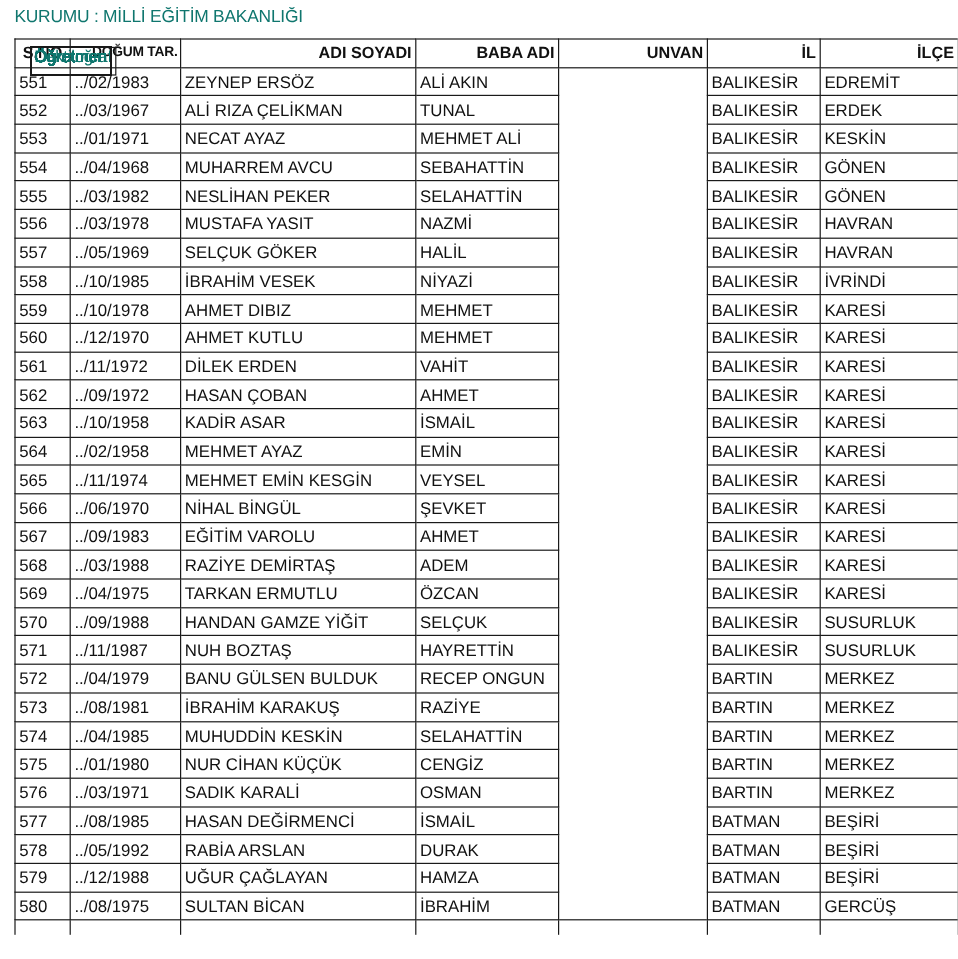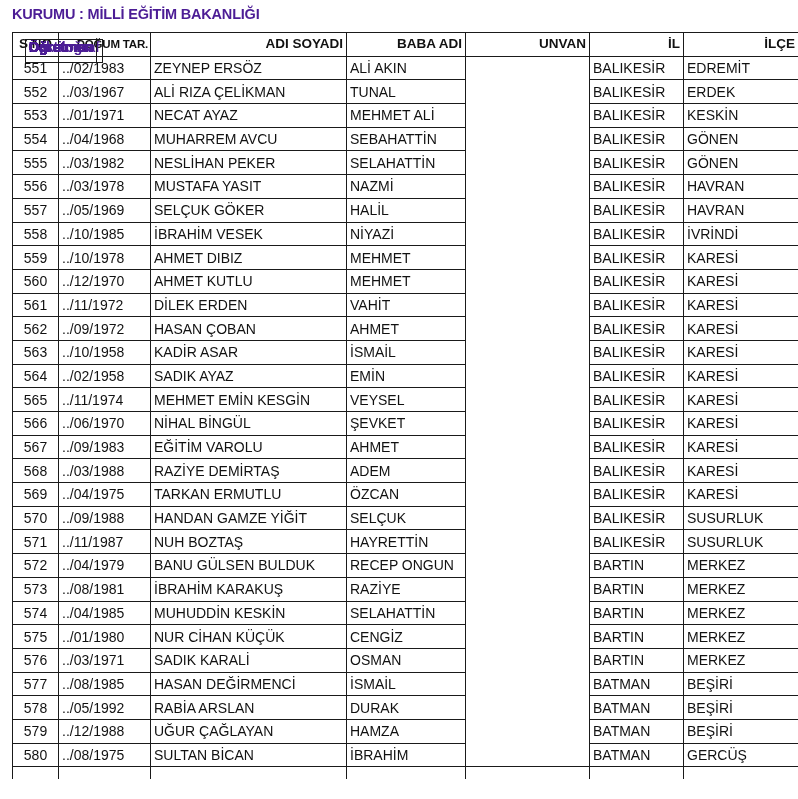--- a/index.html
+++ b/index.html
@@ -2,22 +2,22 @@
 <html><head>
   <meta charset="utf-8">
   <style>
     html, body { margin: 0; padding: 0; background: #ffffff; }
     body {
       width: 798px; height: 799px; overflow: hidden; position: relative;
       font-family: "Liberation Sans", "DejaVu Sans", sans-serif; color: #111;
     }
     .title {
       position: absolute; left: 12px; top: 6px;
-      font-size: 14.5px; font-weight: bold; letter-spacing: -0.2px;
-      color: #4c1d95;
+      font-size: 14.5px; font-weight: normal; letter-spacing: -0.2px;
+      color: #0f766e;
     }
     table.roster {
       position: absolute; left: 12px; top: 32px;
       border-collapse: collapse; table-layout: fixed;
       width: 786px;
     }
     table.roster col.c-sno { width: 46px; }
     table.roster col.c-dob { width: 92px; }
     table.roster col.c-name { width: 196px; }
     table.roster col.c-father { width: 119px; }
@@ -29,21 +29,21 @@
       height: 22.7px; padding: 0 3px;
       font-size: 14px; line-height: 14px;
       white-space: nowrap; overflow: hidden;
       vertical-align: middle;
     }
     table.roster th {
       font-weight: bold; text-align: right; font-size: 13.5px;
     }
     table.roster th.h-sno { text-align: center; padding: 0 1px; }
     table.roster th.h-dob { font-size: 11.5px; padding: 0 2px; letter-spacing: -0.2px; }
-    table.roster td.sno { text-align: center; padding-right: 3px; }
+    table.roster td.sno { text-align: left; padding-right: 3px; }
     table.roster td.dob { padding-left: 3px; }
     table.roster tr.cut td { height: 12px; border-bottom: none; }
   </style>
 </head>
 <body>
 
 <div class="title">KURUMU : MİLLİ EĞİTİM BAKANLIĞI</div>
 
 <table class="roster">
   <colgroup>
@@ -180,21 +180,21 @@
         <td class="dob">../10/1958</td>
         <td class="name">KADİR ASAR</td>
         <td class="father">İSMAİL</td>
         <td class="title">Öğretmen</td>
         <td class="il">BALIKESİR</td>
         <td class="ilce">KARESİ</td>
       </tr>
       <tr>
         <td class="sno">564</td>
         <td class="dob">../02/1958</td>
-        <td class="name">SADIK AYAZ</td>
+        <td class="name">MEHMET AYAZ</td>
         <td class="father">EMİN</td>
         <td class="title">Öğretmen</td>
         <td class="il">BALIKESİR</td>
         <td class="ilce">KARESİ</td>
       </tr>
       <tr>
         <td class="sno">565</td>
         <td class="dob">../11/1974</td>
         <td class="name">MEHMET EMİN KESGİN</td>
         <td class="father">VEYSEL</td>

